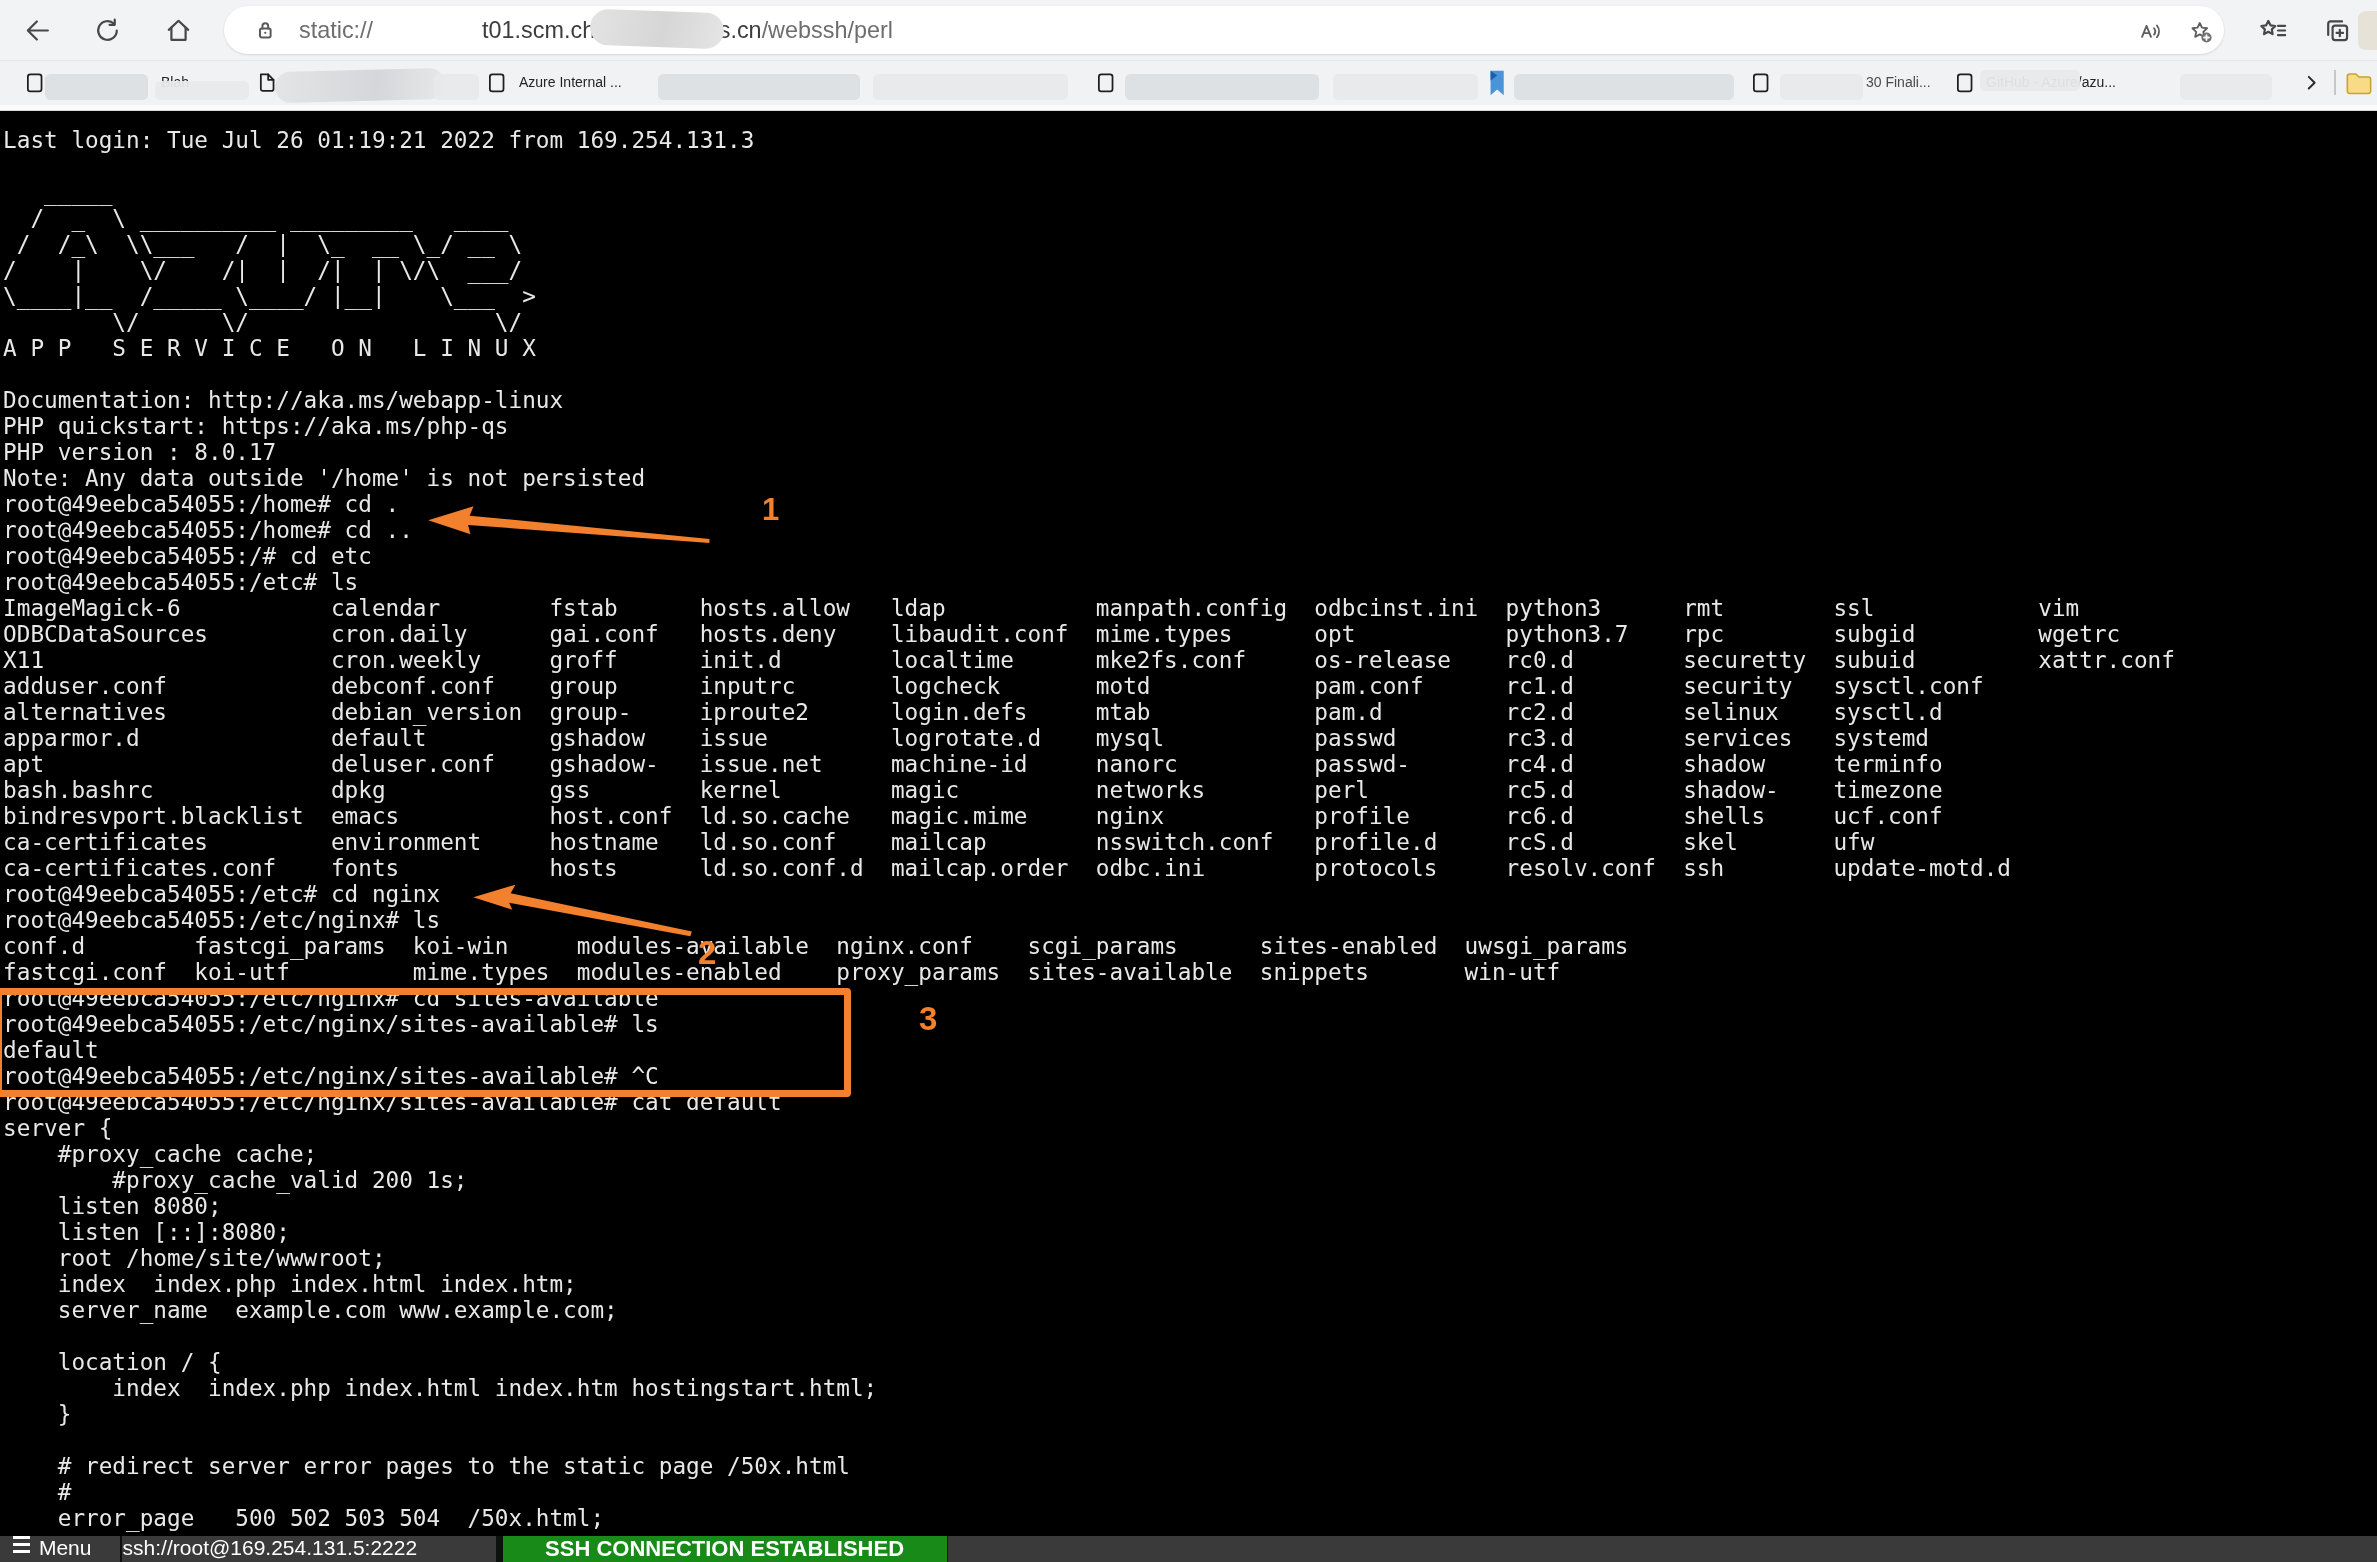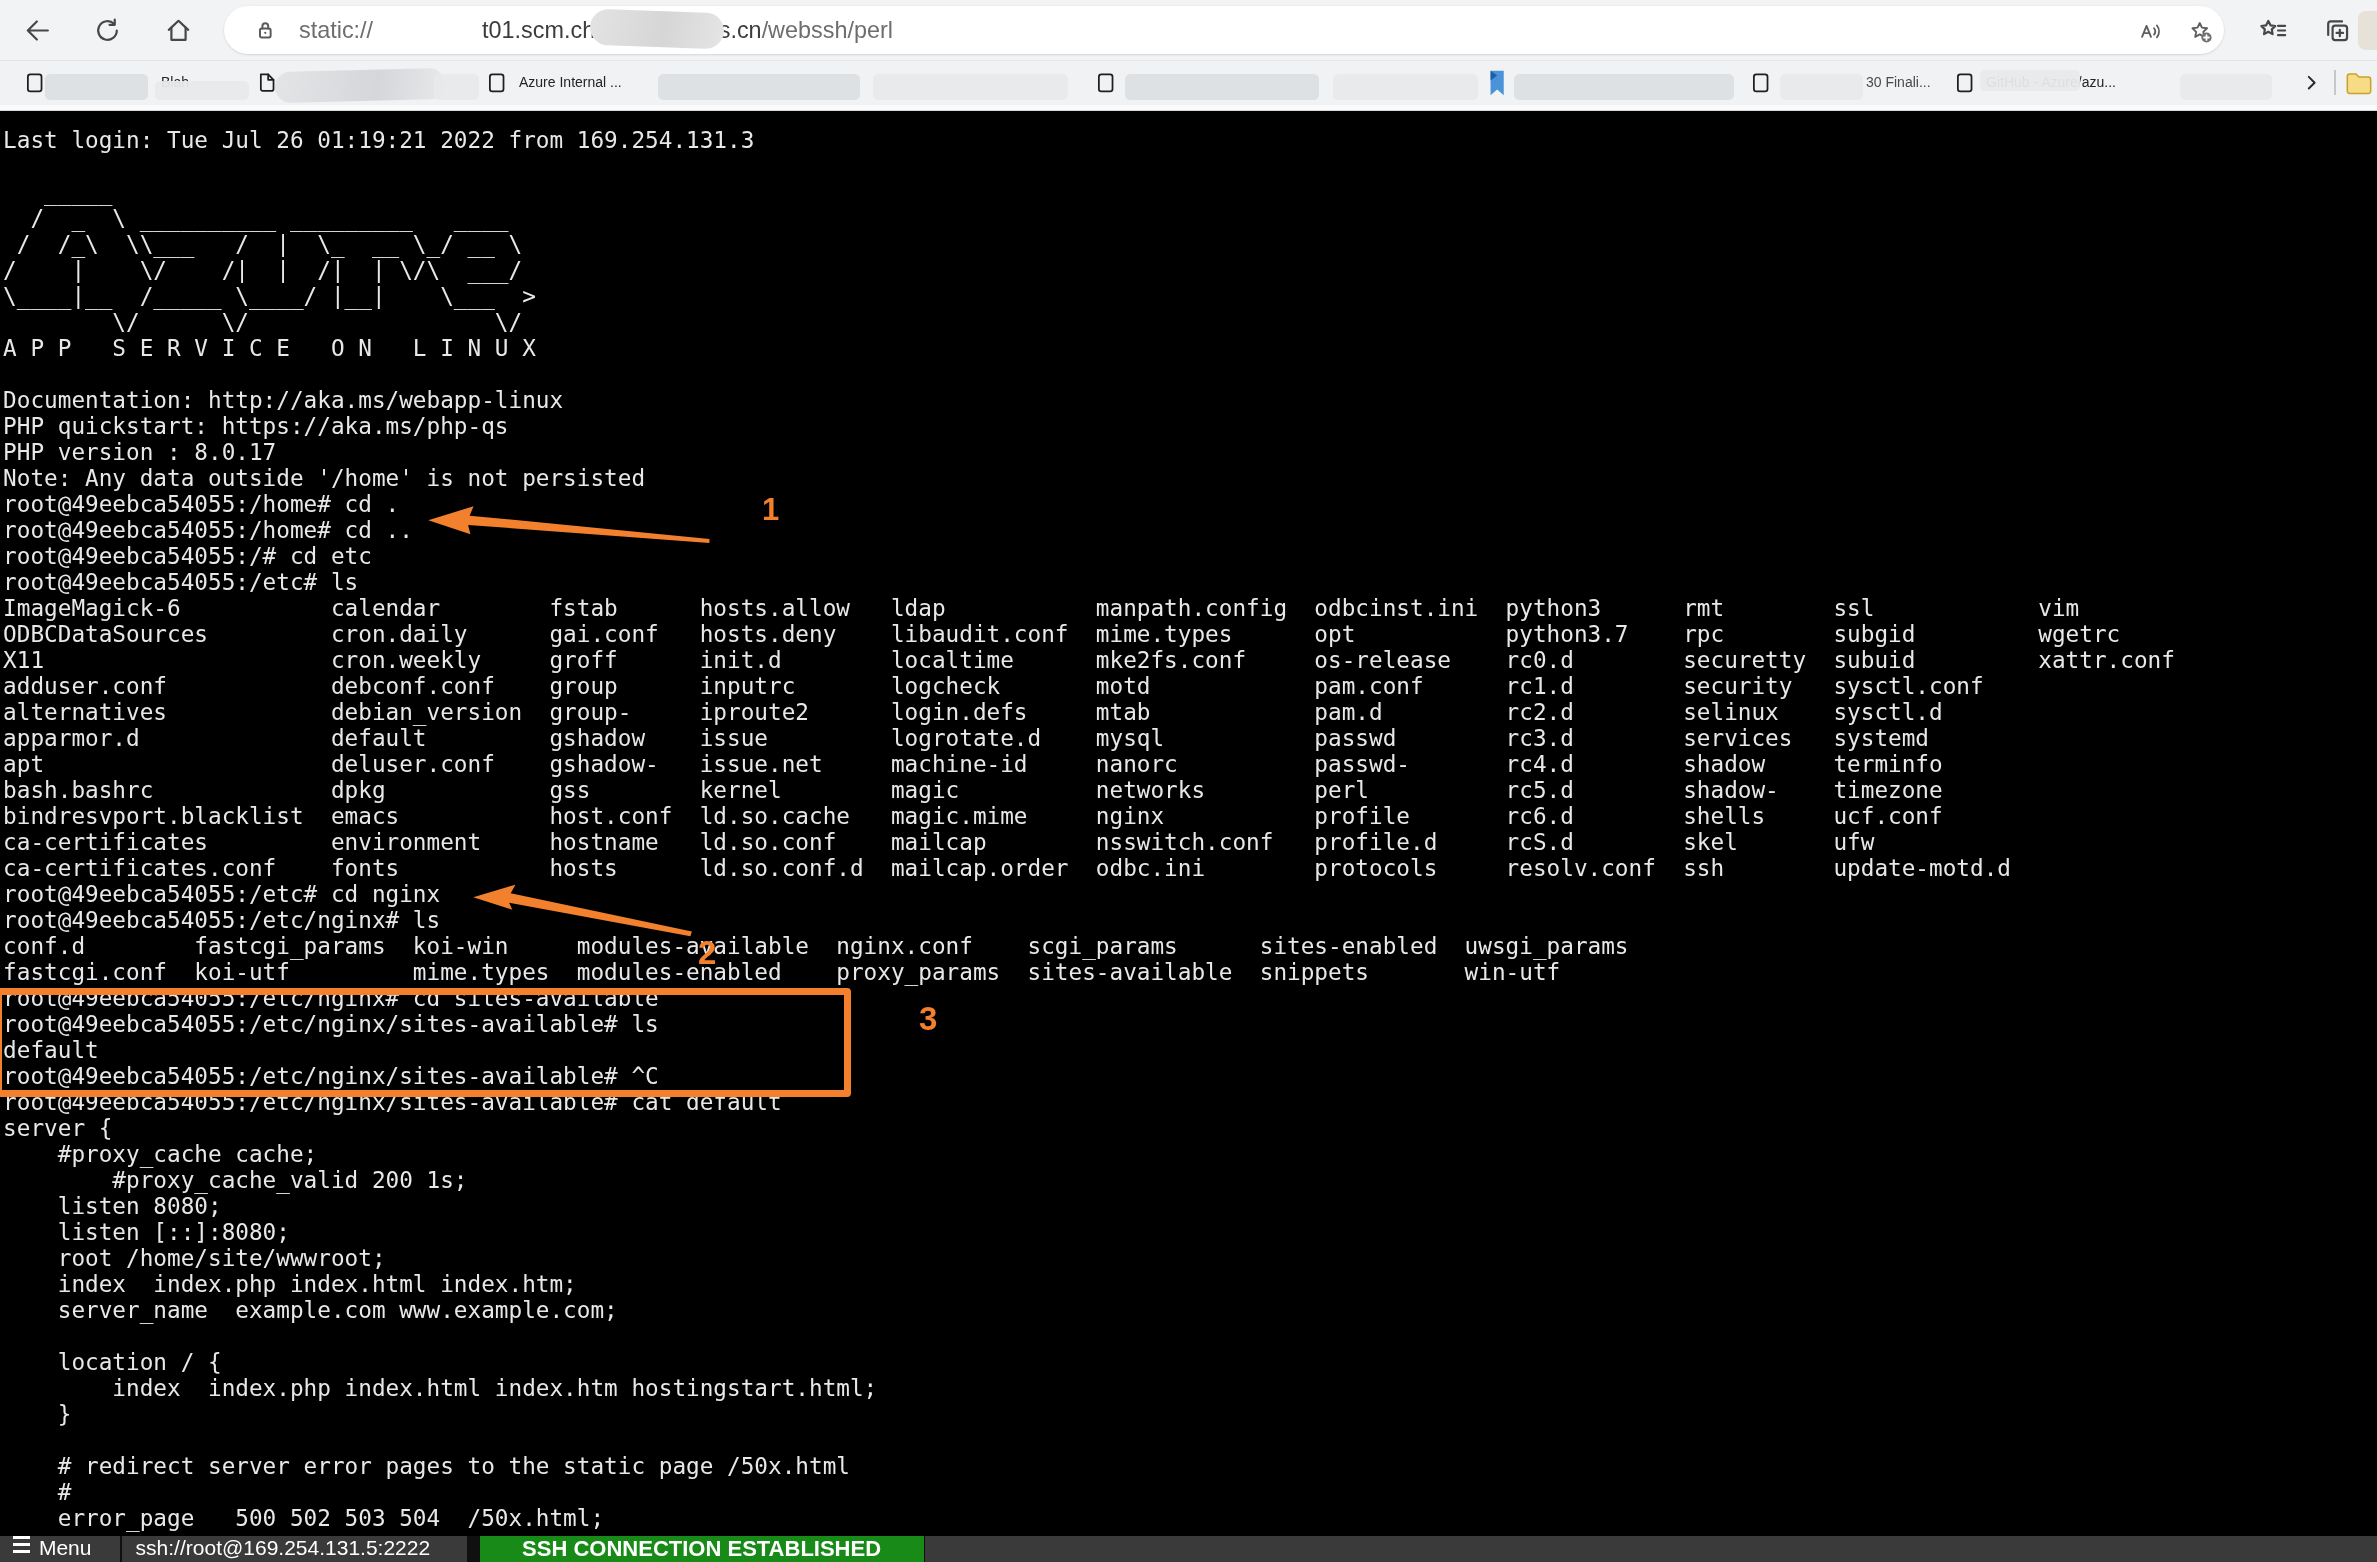--- a/index.html
+++ b/index.html
@@ -54,22 +54,22 @@
   .anno-arrow svg{display:block;width:100%;height:100%}
   .anno-label{position:absolute;font-family:"Liberation Sans",sans-serif;font-weight:bold;color:var(--annotation)}
   .anno-box{position:absolute;left:-4.7px;top:988px;width:856px;height:109px;border:7.8px solid var(--annotation);border-radius:3.9px;background:transparent}
 
   
   .statusbar{position:absolute;left:0;top:1536px;width:2377px;height:26.6px;background:#101010;display:flex;align-items:stretch}
   .sb-sec{background:var(--statusbar-bg);display:flex;color:#fff;font-size:21px;white-space:nowrap}
   .sb-menu{width:120px;padding-left:12.5px;gap:9.4px}
   .sb-burger{display:inline-flex;flex-direction:column;gap:3.9px}
   .sb-burger i{display:block;width:17px;height:3.1px;background:#fff}
-  .sb-addr{width:345px;margin-left:1.6px;padding-left:14px}
-  .sb-status{width:444px;margin-left:13px;background:var(--status-green);justify-content:center;font-weight:bold;font-size:22px}
+  .sb-addr{width:374px;margin-left:1.6px;padding-left:1px}
+  .sb-status{width:444px;margin-left:7px;background:var(--status-green);justify-content:center;font-weight:bold;font-size:22px}
   .sb-fill{flex:1;margin-left:1.6px;background:var(--statusbar-bg)}
 </style>
 </head>
 <body>
 
 <div class="screen">
 
   <div class="toolbar">
     <div class="tool-ic" style="left:22px">
       <svg viewBox="0 0 24 24">

